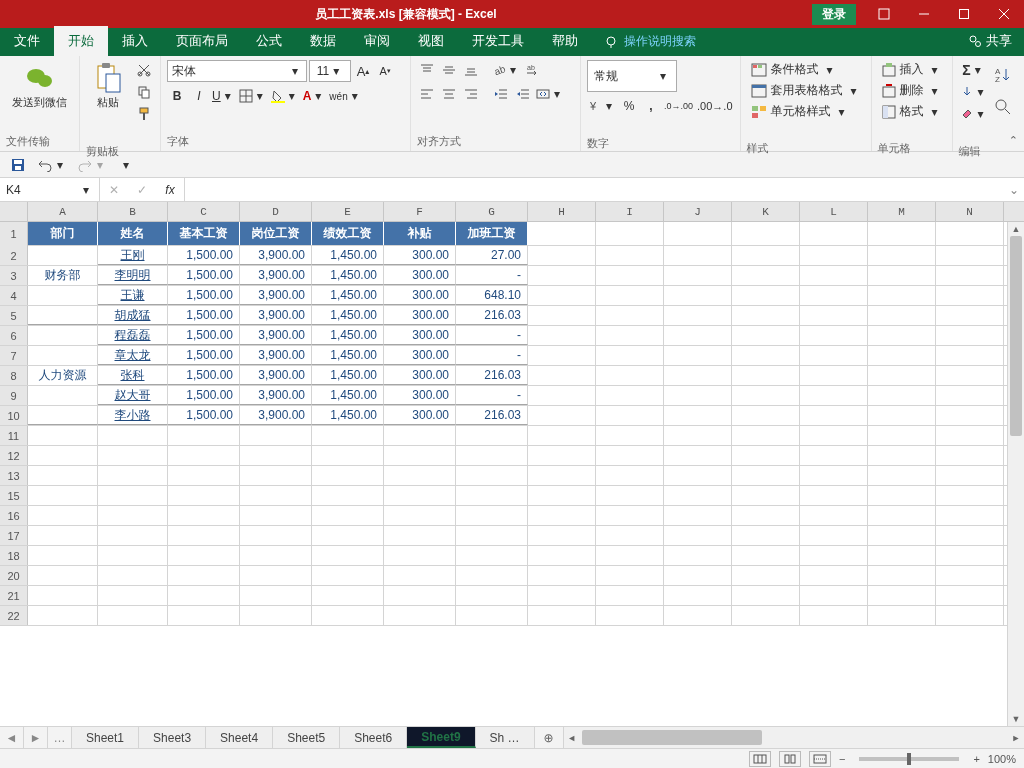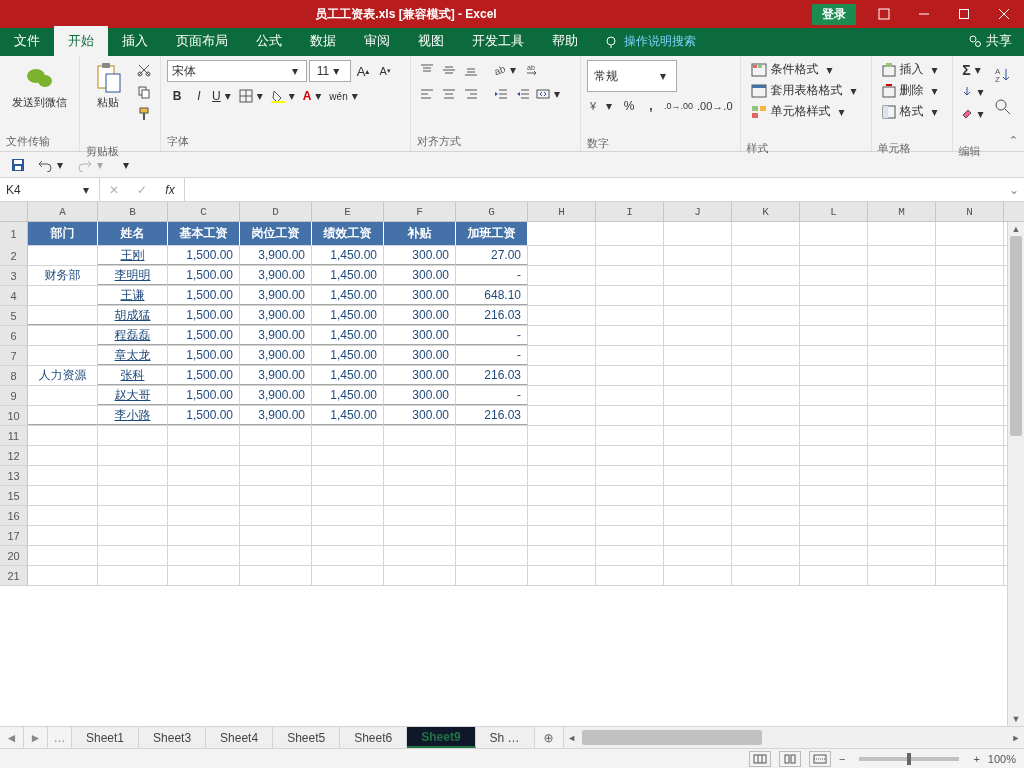--- a/index.html
+++ b/index.html
@@ -829,38 +829,72 @@
         <div class="c cG"></div>
         <div class="c cH"></div>
         <div class="c cI"></div>
         <div class="c cJ"></div>
         <div class="c cK"></div>
         <div class="c cL"></div>
         <div class="c cM"></div>
         <div class="c cN"></div>
       </div>
       <div class="r">
+        <div class="rh">18</div>
+        <div class="c cA"></div>
+        <div class="c cB"></div>
+        <div class="c cC"></div>
+        <div class="c cD"></div>
+        <div class="c cE"></div>
+        <div class="c cF"></div>
+        <div class="c cG"></div>
+        <div class="c cH"></div>
+        <div class="c cI"></div>
+        <div class="c cJ"></div>
+        <div class="c cK"></div>
+        <div class="c cL"></div>
+        <div class="c cM"></div>
+        <div class="c cN"></div>
+      </div>
+      <div class="r">
         <div class="rh">20</div>
         <div class="c cA"></div>
         <div class="c cB"></div>
         <div class="c cC"></div>
         <div class="c cD"></div>
         <div class="c cE"></div>
         <div class="c cF"></div>
         <div class="c cG"></div>
         <div class="c cH"></div>
         <div class="c cI"></div>
         <div class="c cJ"></div>
         <div class="c cK"></div>
         <div class="c cL"></div>
         <div class="c cM"></div>
         <div class="c cN"></div>
       </div>
       <div class="r">
         <div class="rh">21</div>
+        <div class="c cA"></div>
+        <div class="c cB"></div>
+        <div class="c cC"></div>
+        <div class="c cD"></div>
+        <div class="c cE"></div>
+        <div class="c cF"></div>
+        <div class="c cG"></div>
+        <div class="c cH"></div>
+        <div class="c cI"></div>
+        <div class="c cJ"></div>
+        <div class="c cK"></div>
+        <div class="c cL"></div>
+        <div class="c cM"></div>
+        <div class="c cN"></div>
+      </div>
+      <div class="r">
+        <div class="rh">22</div>
         <div class="c cA"></div>
         <div class="c cB"></div>
         <div class="c cC"></div>
         <div class="c cD"></div>
         <div class="c cE"></div>
         <div class="c cF"></div>
         <div class="c cG"></div>
         <div class="c cH"></div>
         <div class="c cI"></div>
         <div class="c cJ"></div>

